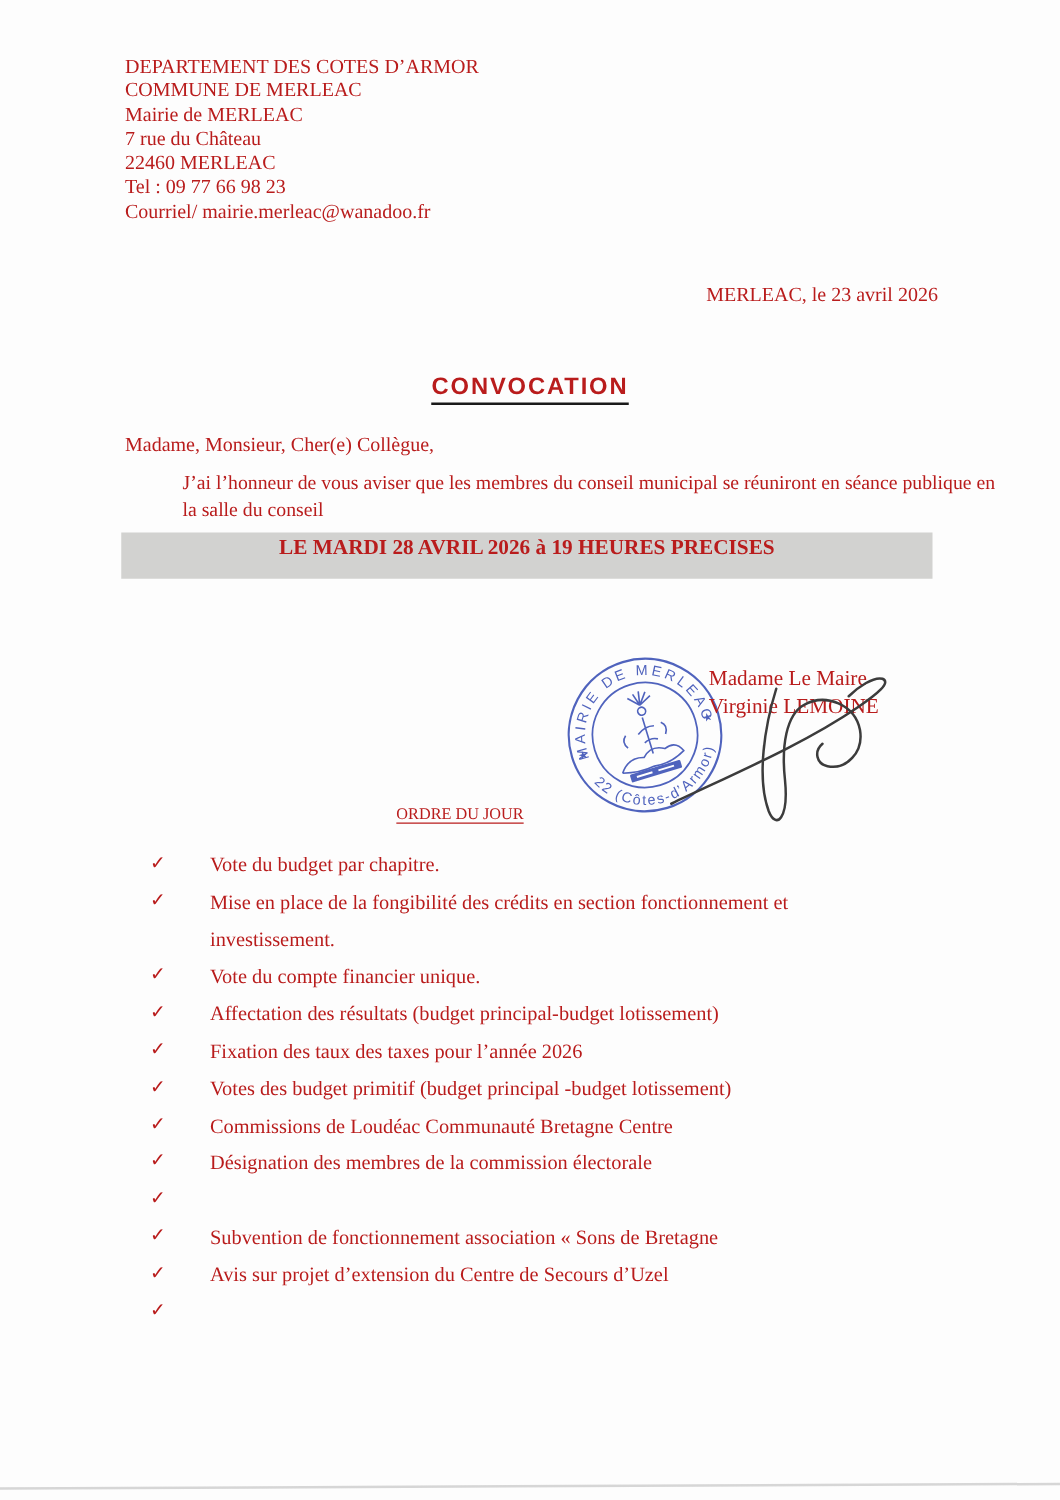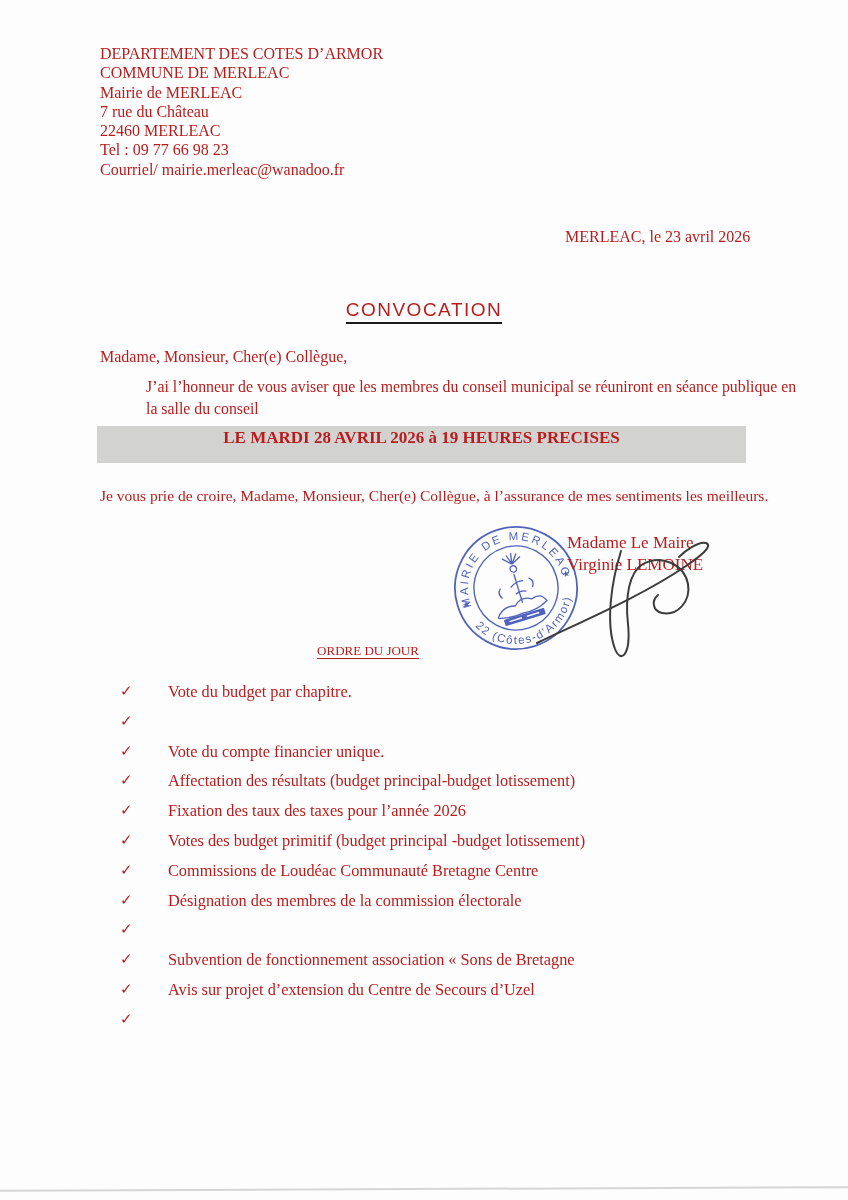--- a/index.html
+++ b/index.html
@@ -5,21 +5,21 @@
   html,body{margin:0;padding:0;background:#ffffff;}
   .page{position:relative;width:848px;height:1200px;background:#fdfdfd;overflow:hidden;
         font-family:"Liberation Serif", serif;color:#b91c1c;}
 
   .header-block{position:absolute;left:100px;top:44px;font-size:16px;line-height:19.3px;}
 
   .dateline{position:absolute;left:565px;top:228px;font-size:16px;}
 
   .doc-title{position:absolute;left:0;top:299px;width:848px;text-align:center;}
   .doc-title span{display:inline-block;font-family:"Liberation Sans", sans-serif;
-        font-weight:400;font-size:19px;letter-spacing:1.5px;
+        font-weight:700;font-size:19px;letter-spacing:1.5px;
         border-bottom:2.5px solid #1a1a1a;padding-bottom:1px;}
 
   .salutation{position:absolute;left:100px;top:348px;font-size:16px;}
 
   .intro{position:absolute;left:100px;top:376px;width:660px;font-size:15.8px;line-height:21.5px;margin-left:46px;}
 
   .meeting-banner{position:absolute;left:97px;top:426px;width:649px;height:37px;
         background:#d2d2d0;text-align:center;}
   .meeting-banner span{font-weight:bold;font-size:17px;line-height:23px;}
 
@@ -71,21 +71,20 @@
   </div>
 
   <div class="salutation">Madame, Monsieur, Cher(e) Collègue,</div>
 
   <div class="intro">J’ai l’honneur de vous aviser que les membres du conseil municipal se réuniront en séance publique en la salle du conseil</div>
 
   <div class="meeting-banner">
     <span>LE MARDI 28 AVRIL 2026 à 19 HEURES PRECISES</span>
   </div>
 
-  <div class="closing">Je vous prie de croire, Madame, Monsieur, Cher(e) Collègue, à l’assurance de mes sentiments les meilleurs.</div>
 
   <svg class="stamp-svg" width="132" height="132" viewBox="-66 -66 132 132">
     <g transform="rotate(-17)" stroke="#4156b8" fill="none" stroke-width="1.8" opacity="0.92">
       <circle r="61"></circle>
       <circle r="42" stroke-width="1.4"></circle>
       <defs>
         <path id="arcTop" d="M -48,0 A 48,48 0 0 1 48,0"></path>
         <path id="arcBottom" d="M -56,0 A 56,56 0 0 0 56,0"></path>
       </defs>
       <text fill="#4156b8" stroke="none" font-family="Liberation Sans, sans-serif" font-size="11.5" letter-spacing="2.5" text-anchor="middle">
@@ -128,20 +127,21 @@
 
   <div class="agenda-list">
 
       <div class="agenda-row">
         <span class="agenda-marker">✓</span>
         <span class="agenda-text">Vote du budget par chapitre.</span>
       </div>
 
       <div class="agenda-row">
         <span class="agenda-marker">✓</span>
+        <span class="agenda-text">Mise en place de la fongibilité des crédits en section fonctionnement et investissement.</span>
       </div>
 
       <div class="agenda-row">
         <span class="agenda-marker">✓</span>
         <span class="agenda-text">Vote du compte financier unique.</span>
       </div>
 
       <div class="agenda-row">
         <span class="agenda-marker">✓</span>
         <span class="agenda-text">Affectation des résultats (budget principal-budget lotissement)</span>

